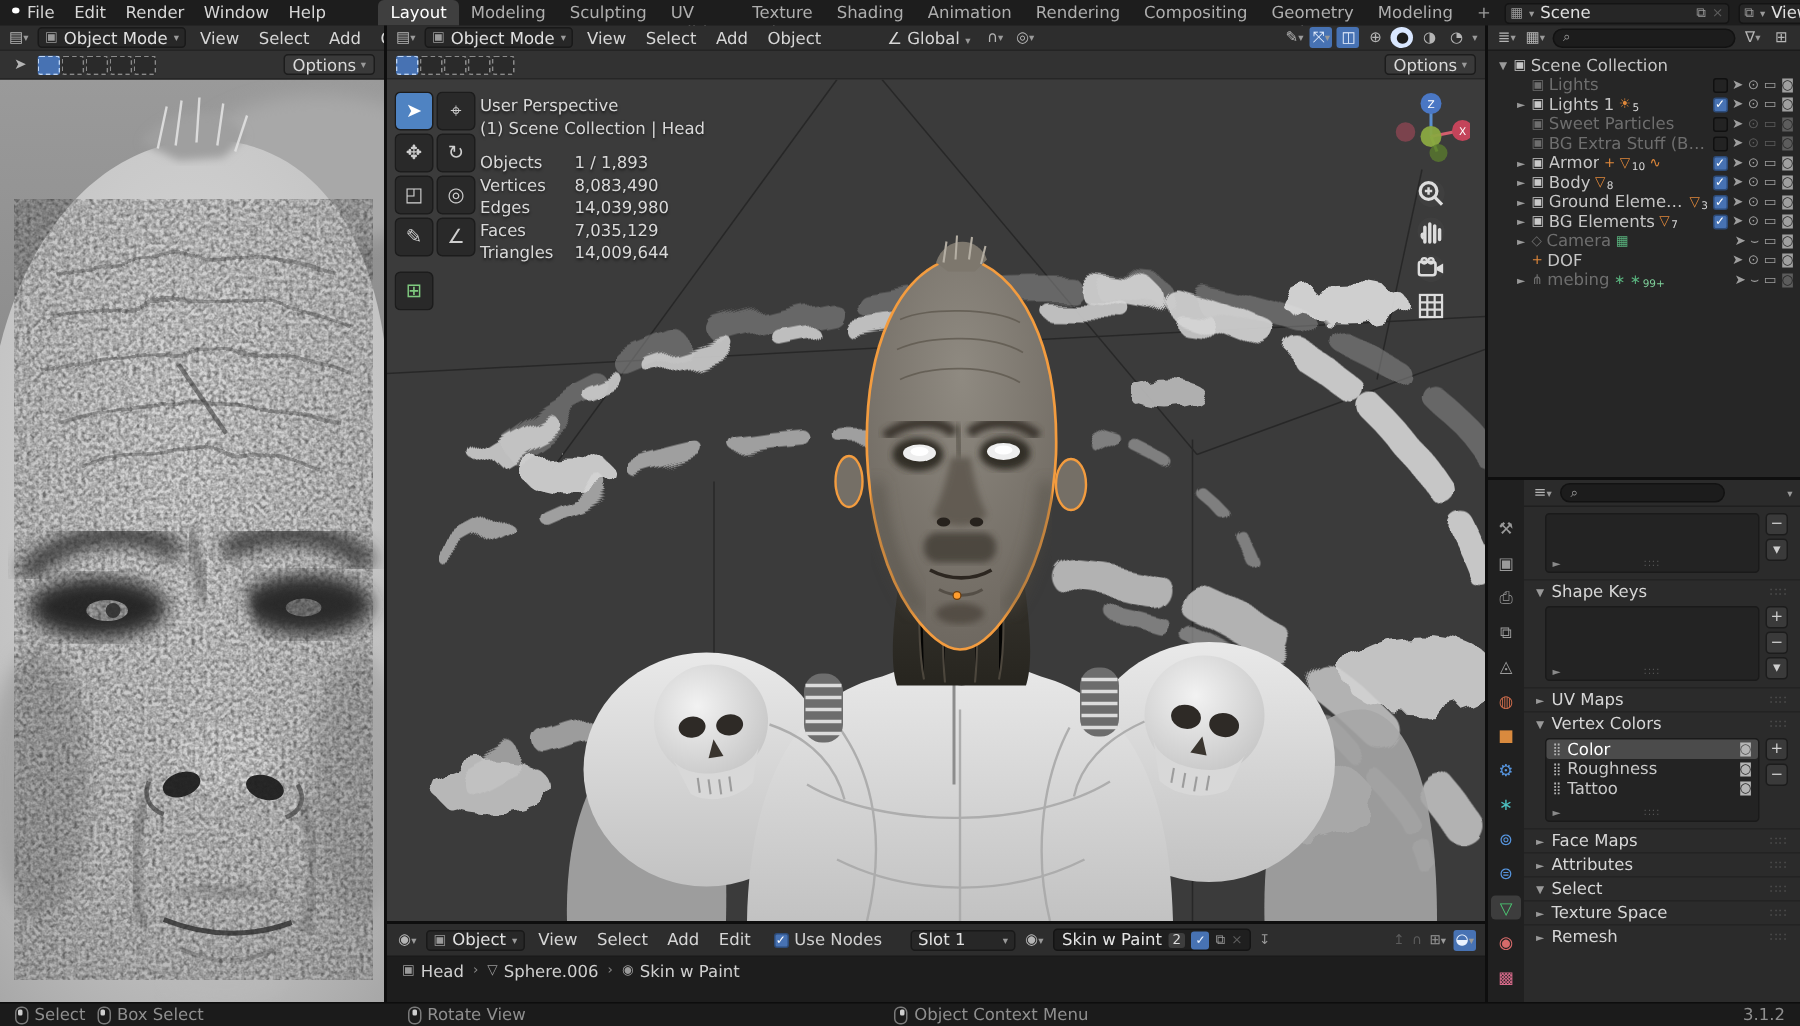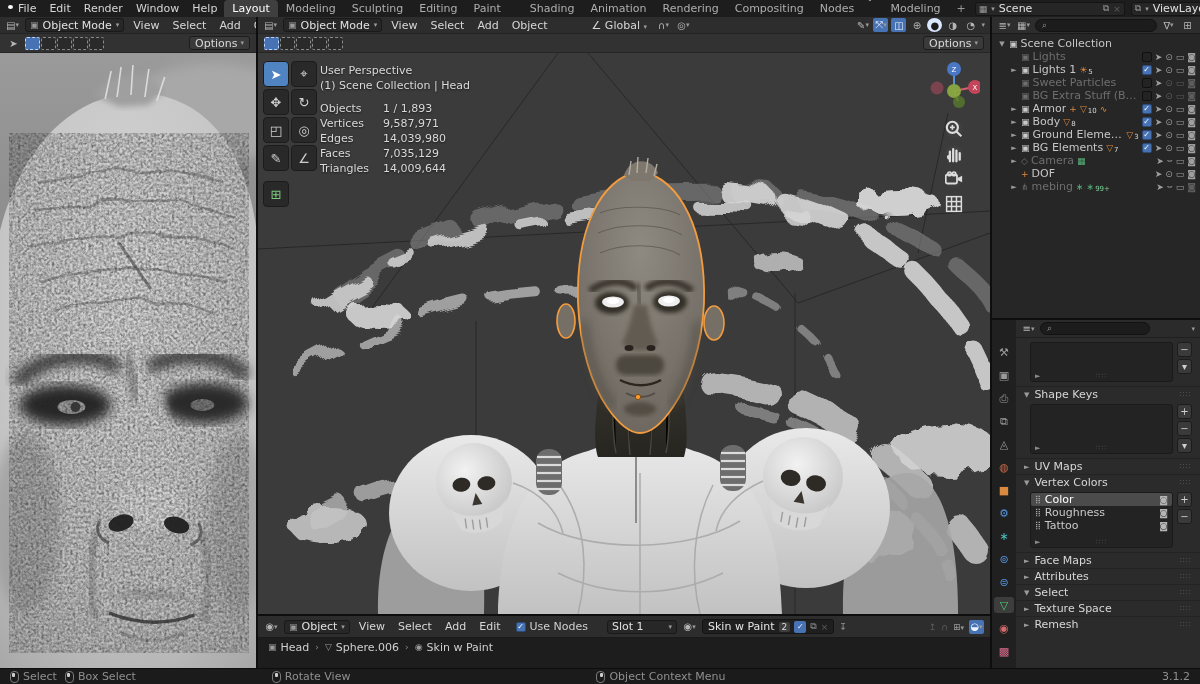--- a/index.html
+++ b/index.html
@@ -4,21 +4,21 @@
 <style>
   *{box-sizing:border-box;margin:0;padding:0;user-select:none}
   html,body{background:#000}
   .app{position:relative;width:1200px;height:684px;background:#1d1d1d;overflow:hidden;
        font-family:"DejaVu Sans",sans-serif;font-size:11px;color:#cfcfcf}
   
   .topbar{height:17px;display:flex;align-items:center;background:#1d1d1d;padding:0 6px;gap:1px}
   .blogo{width:13px;height:11px;border-radius:50% 50% 45% 45%;background:#e87d0d;position:relative;margin-right:5px}
   .blogo::after{content:"";position:absolute;left:2px;top:2px;width:5px;height:4px;border-radius:50%;background:#fff}
   .menu{padding:0 6px;color:#d6d6d6;cursor:default}
-  .wtabs{display:flex;align-items:flex-end;height:17px;margin-left:0}
+  .wtabs{display:flex;align-items:flex-start;height:17px;margin-left:28px}
   .wtab{padding:2px 8px 2px;color:#aeaeae;border-radius:4px 4px 0 0}
   .wtab.active{background:#3f3f3f;color:#fff}
   .wtab.add{color:#9a9a9a}
   .tb-right{margin-left:auto;display:flex;gap:6px;align-items:center}
   .sel{display:flex;align-items:center;height:14px;background:#262626;border:1px solid #141414;border-radius:3px;padding:0 3px;gap:4px;min-width:150px}
   .sel .lbl{flex:1;color:#e0e0e0}
   .mini{font-size:9px;color:#9a9a9a}
   .chev{font-size:7px;color:#9a9a9a}
   
   .mid{position:absolute;top:17px;bottom:16px;left:0;right:0;display:flex}
@@ -495,21 +495,21 @@
           <div>User Perspective</div>
           <div>(1) Scene Collection | Head</div>
           <table class="stats">
             <tbody>
                 <tr>
                   <td>Objects</td>
                   <td>1 / 1,893</td>
                 </tr>
             <tr>
                   <td>Vertices</td>
-                  <td>9,587,971</td>
+                  <td>8,083,490</td>
                 </tr>
             <tr>
                   <td>Edges</td>
                   <td>14,039,980</td>
                 </tr>
             <tr>
                   <td>Faces</td>
                   <td>7,035,129</td>
                 </tr>
             <tr>

